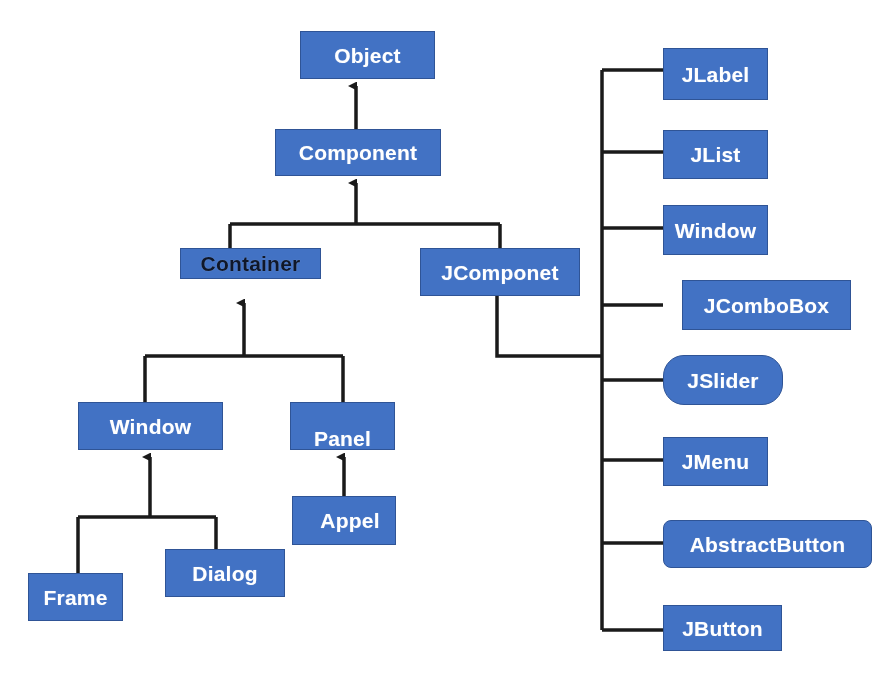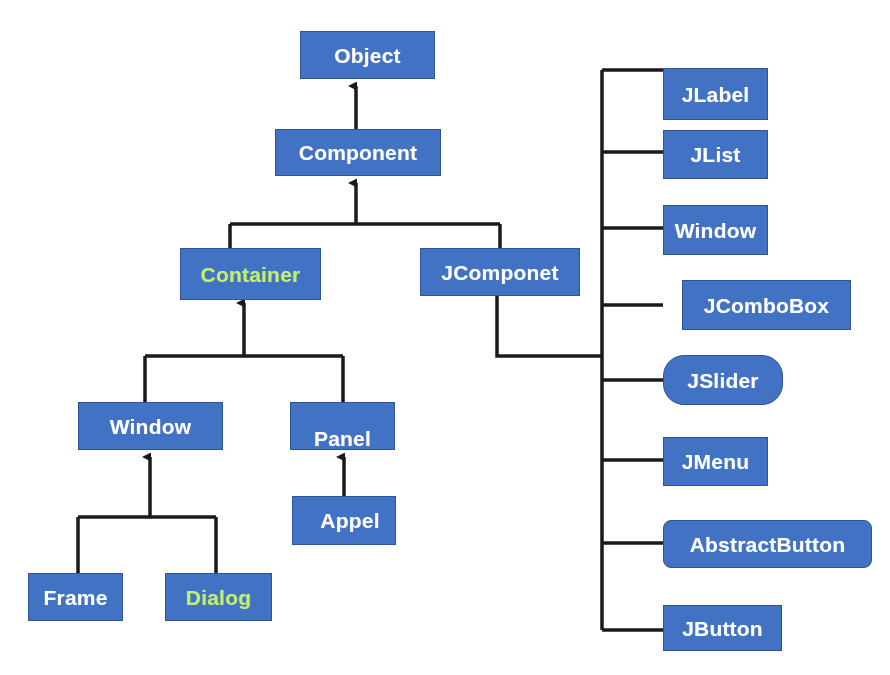--- a/index.html
+++ b/index.html
@@ -105,42 +105,42 @@
     </g>
   </svg>
 
   <div id="node-layer">
       <div class="node" style="left: 300px; top: 31px; width: 135px; height: 48px; font-size: 21px; background: rgb(66, 114, 196); border-color: rgb(47, 84, 150); color: rgb(255, 255, 255);">
         <span class="node-label">Object</span>
       </div>
       <div class="node" style="left: 275px; top: 129px; width: 166px; height: 47px; font-size: 21px; background: rgb(66, 114, 196); border-color: rgb(47, 84, 150); color: rgb(255, 255, 255);">
         <span class="node-label">Component</span>
       </div>
-      <div class="node" style="left: 180px; top: 248px; width: 141px; height: 52px; font-size: 21px; background: rgb(66, 114, 196); border-color: rgb(47, 84, 150); color: #bef264;">
+      <div class="node" style="left: 180px; top: 248px; width: 141px; height: 31px; font-size: 21px; background: rgb(66, 114, 196); border-color: rgb(47, 84, 150); color: #0f172a;">
         <span class="node-label">Container</span>
       </div>
       <div class="node" style="left: 420px; top: 248px; width: 160px; height: 48px; font-size: 21px; background: rgb(66, 114, 196); border-color: rgb(47, 84, 150); color: rgb(255, 255, 255);">
         <span class="node-label">JComponet</span>
       </div>
       <div class="node" style="left: 78px; top: 402px; width: 145px; height: 48px; font-size: 21px; background: rgb(66, 114, 196); border-color: rgb(47, 84, 150); color: rgb(255, 255, 255);">
         <span class="node-label">Window</span>
       </div>
       <div class="node" style="left: 290px; top: 402px; width: 105px; height: 48px; font-size: 21px; background: rgb(66, 114, 196); border-color: rgb(47, 84, 150); color: rgb(255, 255, 255); align-items: flex-end;">
         <span class="node-label">Panel</span>
       </div>
       <div class="node" style="left: 292px; top: 496px; width: 104px; height: 49px; font-size: 21px; background: rgb(66, 114, 196); border-color: rgb(47, 84, 150); color: rgb(255, 255, 255); padding-left: 12px;">
         <span class="node-label">Appel</span>
       </div>
       <div class="node" style="left: 28px; top: 573px; width: 95px; height: 48px; font-size: 21px; background: rgb(66, 114, 196); border-color: rgb(47, 84, 150); color: rgb(255, 255, 255);">
         <span class="node-label">Frame</span>
       </div>
-      <div class="node" style="left: 165px; top: 573px; width: 107px; height: 48px; font-size: 21px; background: rgb(66, 114, 196); border-color: rgb(47, 84, 150); color: #bef264;">
+      <div class="node" style="left: 165px; top: 549px; width: 120px; height: 48px; font-size: 21px; background: rgb(66, 114, 196); border-color: rgb(47, 84, 150); color: #ffffff;">
         <span class="node-label">Dialog</span>
       </div>
-      <div class="node" style="left: 663px; top: 48px; width: 105px; height: 52px; font-size: 21px; background: rgb(66, 114, 196); border-color: rgb(47, 84, 150); color: rgb(255, 255, 255); margin-top: 20px;">
+      <div class="node" style="left: 663px; top: 48px; width: 105px; height: 52px; font-size: 21px; background: rgb(66, 114, 196); border-color: rgb(47, 84, 150); color: rgb(255, 255, 255);">
         <span class="node-label">JLabel</span>
       </div>
       <div class="node" style="left: 663px; top: 130px; width: 105px; height: 49px; font-size: 21px; background: rgb(66, 114, 196); border-color: rgb(47, 84, 150); color: rgb(255, 255, 255);">
         <span class="node-label">JList</span>
       </div>
       <div class="node" style="left: 663px; top: 205px; width: 105px; height: 50px; font-size: 21px; background: rgb(66, 114, 196); border-color: rgb(47, 84, 150); color: rgb(255, 255, 255);">
         <span class="node-label">Window</span>
       </div>
       <div class="node" style="left: 663px; top: 280px; width: 169px; height: 50px; font-size: 21px; background: rgb(66, 114, 196); border-color: rgb(47, 84, 150); color: rgb(255, 255, 255); margin-left: 19px;">
         <span class="node-label">JComboBox</span>

